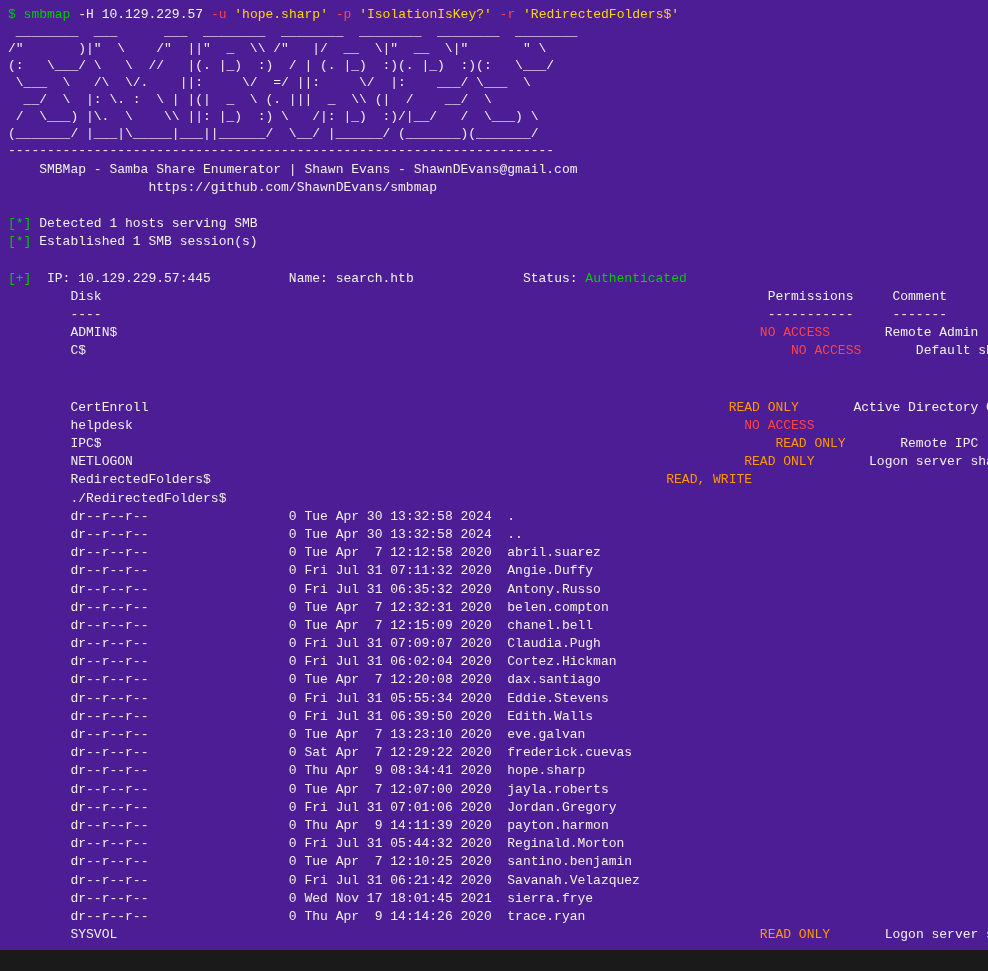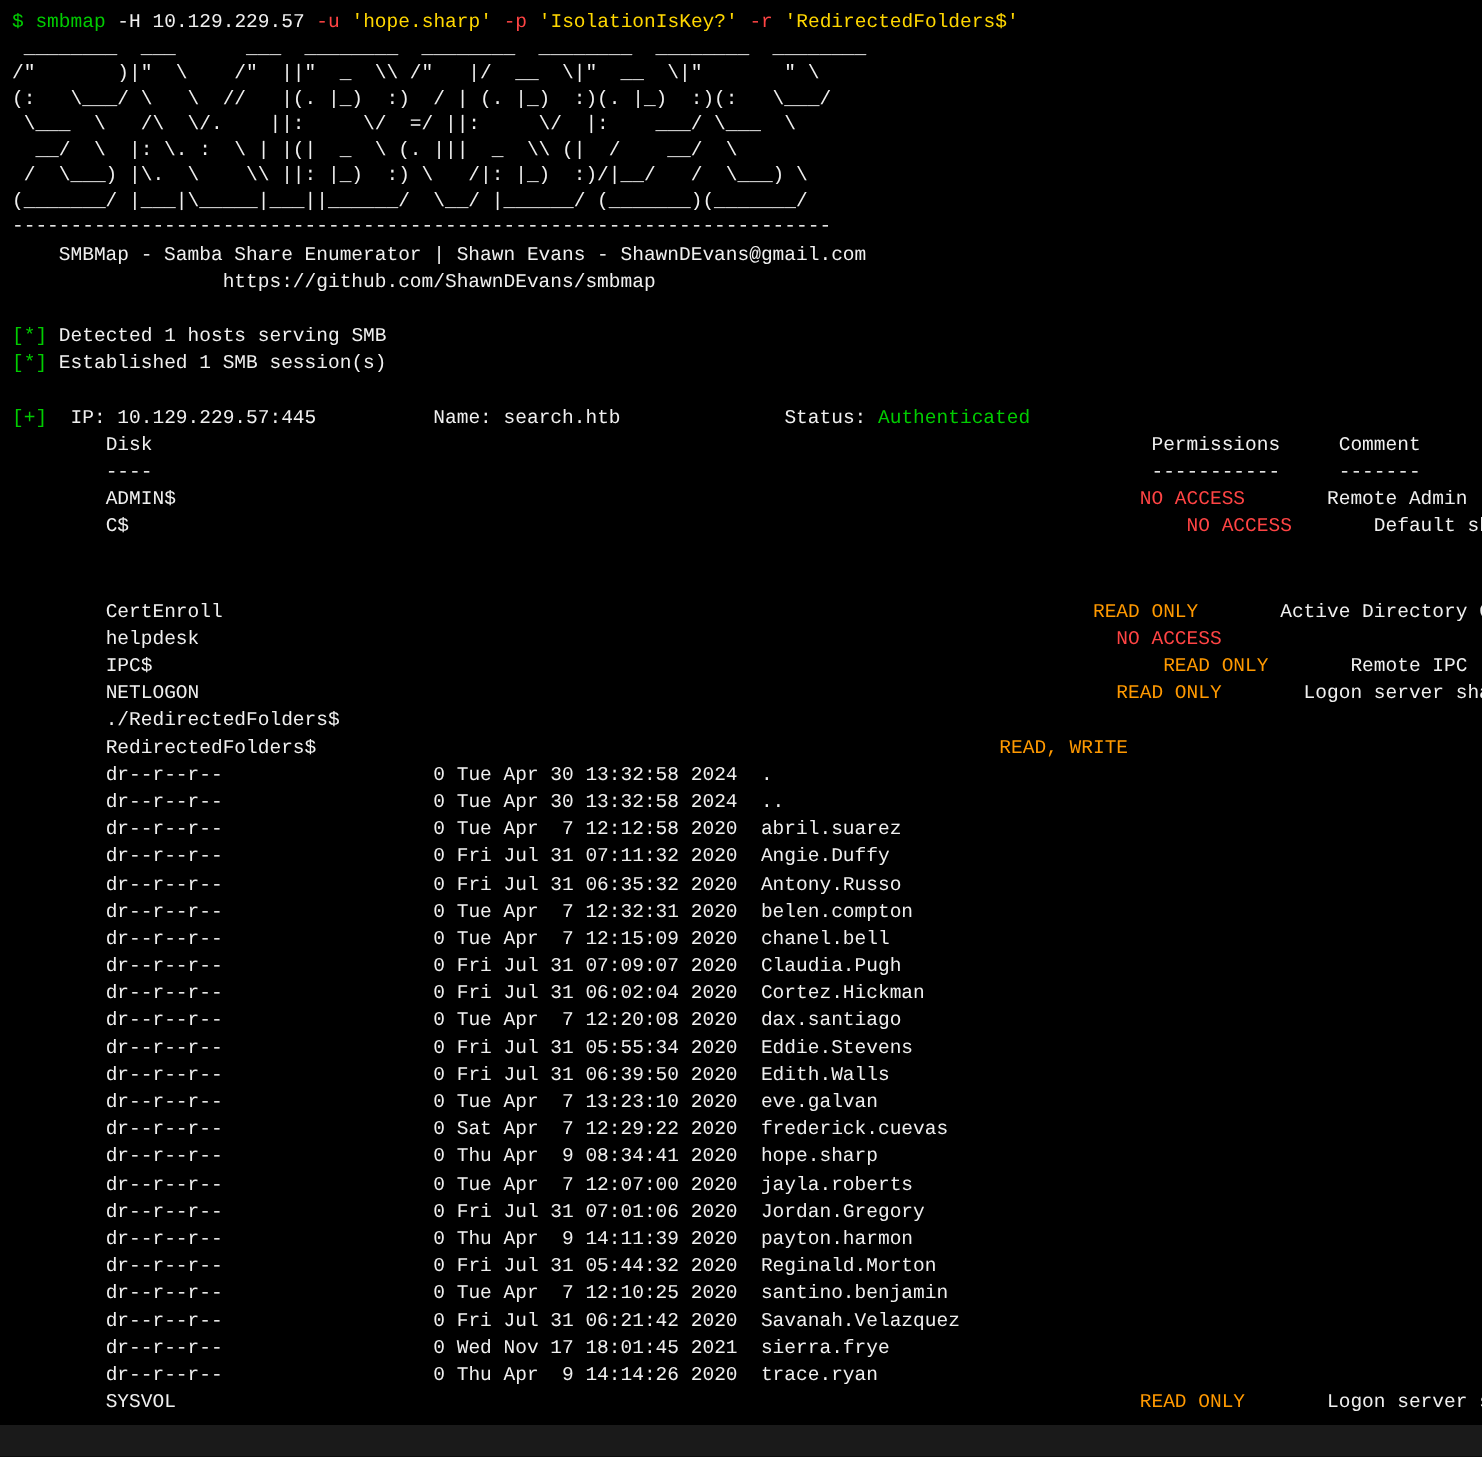--- a/index.html
+++ b/index.html
@@ -11,21 +11,21 @@
       background-color: #1a1a1a;
       color: #f0f0f0;
       font-family: 'Courier New', Courier, monospace;
       font-size: 13px;
       line-height: 1.4;
       width: 988px;
       min-height: 971px;
       overflow-x: hidden;
     }
     .terminal {
-      background-color: #000000;
+      background-color: #4c1d95;
       padding: 6px 8px;
       width: 100%;
     }
     .ascii-art {
       color: #f0f0f0;
       white-space: pre;
       line-height: 1.3;
       font-size: 13px;
     }
     pre {
@@ -78,23 +78,23 @@
   <div class="line"><span style="display:inline-block; width:510px;">	C$</span><span class="red">                                   NO ACCESS</span><span>       Default share</span></div>
 
   <div class="line"><span style="display:inline-block; width:510px;margin-top:38px;">	CertEnroll</span><span class="orange">                           READ ONLY</span><span>       Active Directory Certificate Services share</span></div>
 
   <div class="line"><span style="display:inline-block; width:510px;">	helpdesk</span><span class="red">                             NO ACCESS</span></div>
 
   <div class="line"><span style="display:inline-block; width:510px;">	IPC$</span><span class="orange">                                 READ ONLY</span><span>       Remote IPC</span></div>
 
   <div class="line"><span style="display:inline-block; width:510px;">	NETLOGON</span><span class="orange">                             READ ONLY</span><span>       Logon server share</span></div>
 
+  <div class="line"><span style="display:inline-block; width:510px;">	RedirectedFolders$</span><span class="orange">                   READ, WRITE</span></div>
+
   <div class="line"><span>	./RedirectedFolders$</span></div>
-
-  <div class="line"><span style="display:inline-block; width:510px;">	RedirectedFolders$</span><span class="orange">                   READ, WRITE</span></div>
 
   <div class="line">	dr--r--r--                  0 Tue Apr 30 13:32:58 2024	.</div>
   <div class="line">	dr--r--r--                  0 Tue Apr 30 13:32:58 2024	..</div>
   <div class="line">	dr--r--r--                  0 Tue Apr  7 12:12:58 2020	abril.suarez</div>
   <div class="line">	dr--r--r--                  0 Fri Jul 31 07:11:32 2020	Angie.Duffy</div>
   <div class="line">	dr--r--r--                  0 Fri Jul 31 06:35:32 2020	Antony.Russo</div>
   <div class="line">	dr--r--r--                  0 Tue Apr  7 12:32:31 2020	belen.compton</div>
   <div class="line">	dr--r--r--                  0 Tue Apr  7 12:15:09 2020	chanel.bell</div>
   <div class="line">	dr--r--r--                  0 Fri Jul 31 07:09:07 2020	Claudia.Pugh</div>
   <div class="line">	dr--r--r--                  0 Fri Jul 31 06:02:04 2020	Cortez.Hickman</div>

